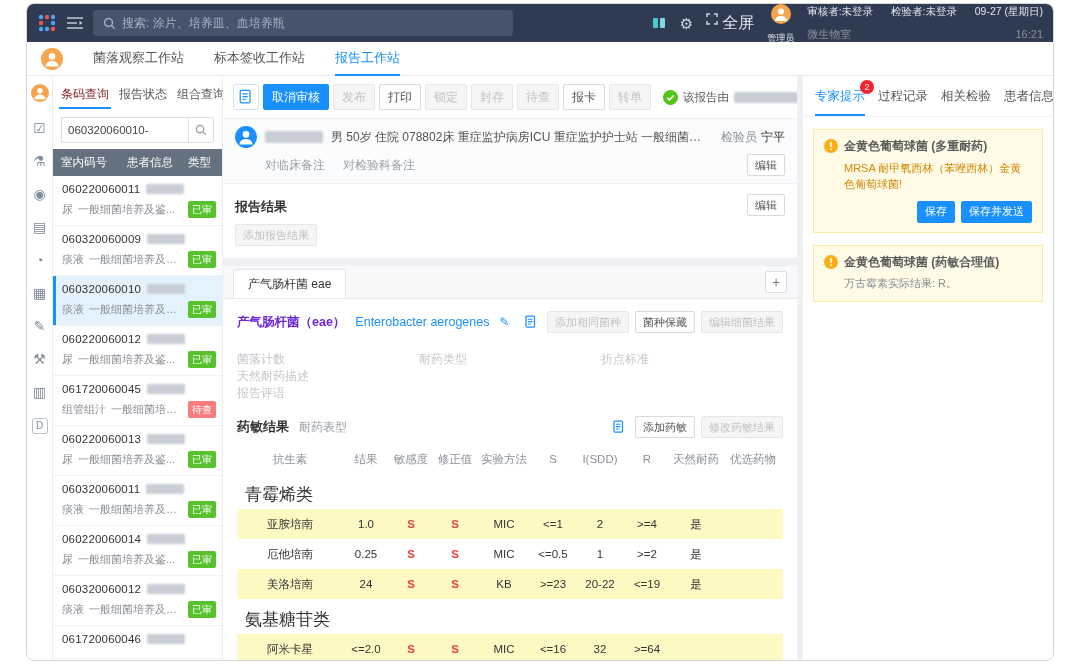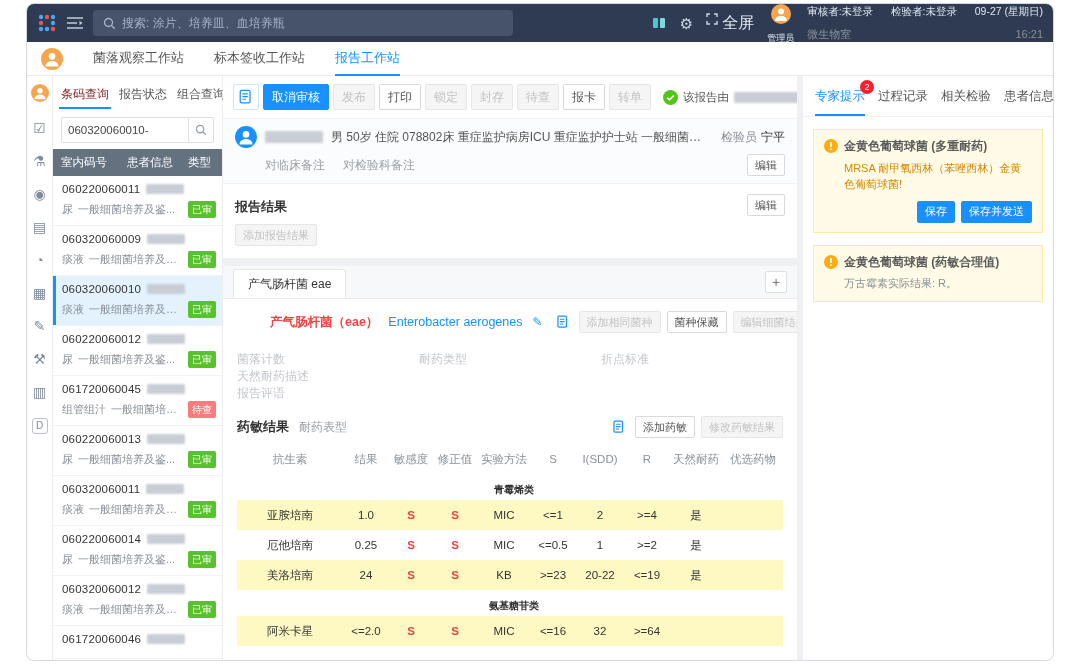--- a/index.html
+++ b/index.html
@@ -71,34 +71,34 @@
   .r-head{display:flex;align-items:flex-end;}
   .sec-title{font-size:13px;font-weight:bold;color:#333;}
   .r-head .ml{margin-left:auto;}
   .report .add{margin-top:8px;}
   .band{height:8px;background:#eef0f3;flex:none;}
   .orgtabs{height:33px;background:#f7f8fa;border-bottom:1px solid #e8eaed;display:flex;align-items:flex-end;padding:0 10px;flex:none;}
   .otab{background:#fff;border:1px solid #e4e6e9;border-bottom:none;border-radius:3px 3px 0 0;height:29px;line-height:28px;padding:0 14px;font-size:12px;color:#333;cursor:pointer;white-space:nowrap;}
   .addtab{margin-left:auto;margin-bottom:5px;width:22px;height:22px;border:1px solid #dcdfe3;border-radius:2px;background:#fff;color:#777;font-size:14px;display:flex;align-items:center;justify-content:center;cursor:pointer;}
   .orgbody{padding:10px 14px 4px;flex:none;}
   .ob1{display:flex;align-items:center;gap:10px;}
-  .org-name{font-size:12.5px;font-weight:bold;color:#ef4444;white-space:nowrap;margin-left:33px;}
+  .org-name{font-size:12.5px;font-weight:bold;color:#6d28d9;white-space:nowrap;}
   .org-latin{font-size:12.5px;color:#1890ff;white-space:nowrap;}
   .pencil{color:#1890ff;font-size:12px;cursor:pointer;}
   .ob1-r{margin-left:auto;display:flex;align-items:center;gap:6px;}
   .fields3{display:flex;margin-top:16px;font-size:12px;color:#c3c7cc;}
   .fields3 span{flex:1;}
   .fieldline{font-size:12px;color:#c3c7cc;}
   .sens{padding:8px 14px 0;flex:1;min-height:0;overflow:hidden;}
   .sens-head{display:flex;align-items:center;gap:10px;}
   .pheno{font-size:12px;color:#9aa0a6;cursor:pointer;}
   .sens-head-r{margin-left:auto;display:flex;gap:6px;align-items:center;}
   .grid{display:grid;grid-template-columns:106px 46px 44px 44px 54px 44px 50px 44px 54px 1fr;align-items:center;text-align:center;}
   .thead{height:30px;font-size:11.5px;color:#8a9097;margin-top:4px;}
-  .group{font-size:10px;font-weight:bold;color:#333;text-align:center;padding:9px 0 3px 8px;}
+  .group{font-size:17px;font-weight:normal;color:#333;text-align:left;padding:9px 0 3px 8px;}
   .drow{height:30px;font-size:11.5px;color:#333;}
   .drow.stripe{background:#fef9c3;}
   .red{color:#e8433f;font-weight:bold;}
   
   .right{width:250px;flex:none;background:#fff;margin-left:6px;display:flex;flex-direction:column;min-height:0;}
   .rp-tabs{display:flex;gap:13px;padding:12px 12px 0;border-bottom:1px solid #f0f1f3;}
   .rp-tab{font-size:12.5px;color:#555;padding-bottom:9px;position:relative;cursor:pointer;white-space:nowrap;}
   .rp-tab.active{color:#1890ff;border-bottom:2px solid #1890ff;}
   .rp-badge{position:absolute;top:-8px;right:-9px;background:#f5222d;color:#fff;border-radius:8px;font-size:9px;min-width:14px;height:14px;line-height:14px;text-align:center;padding:0 2px;}
   .alert{margin:12px 10px 0;background:#fffbe6;border:1px solid #ffeaa1;border-radius:0;padding:9px 10px;}

